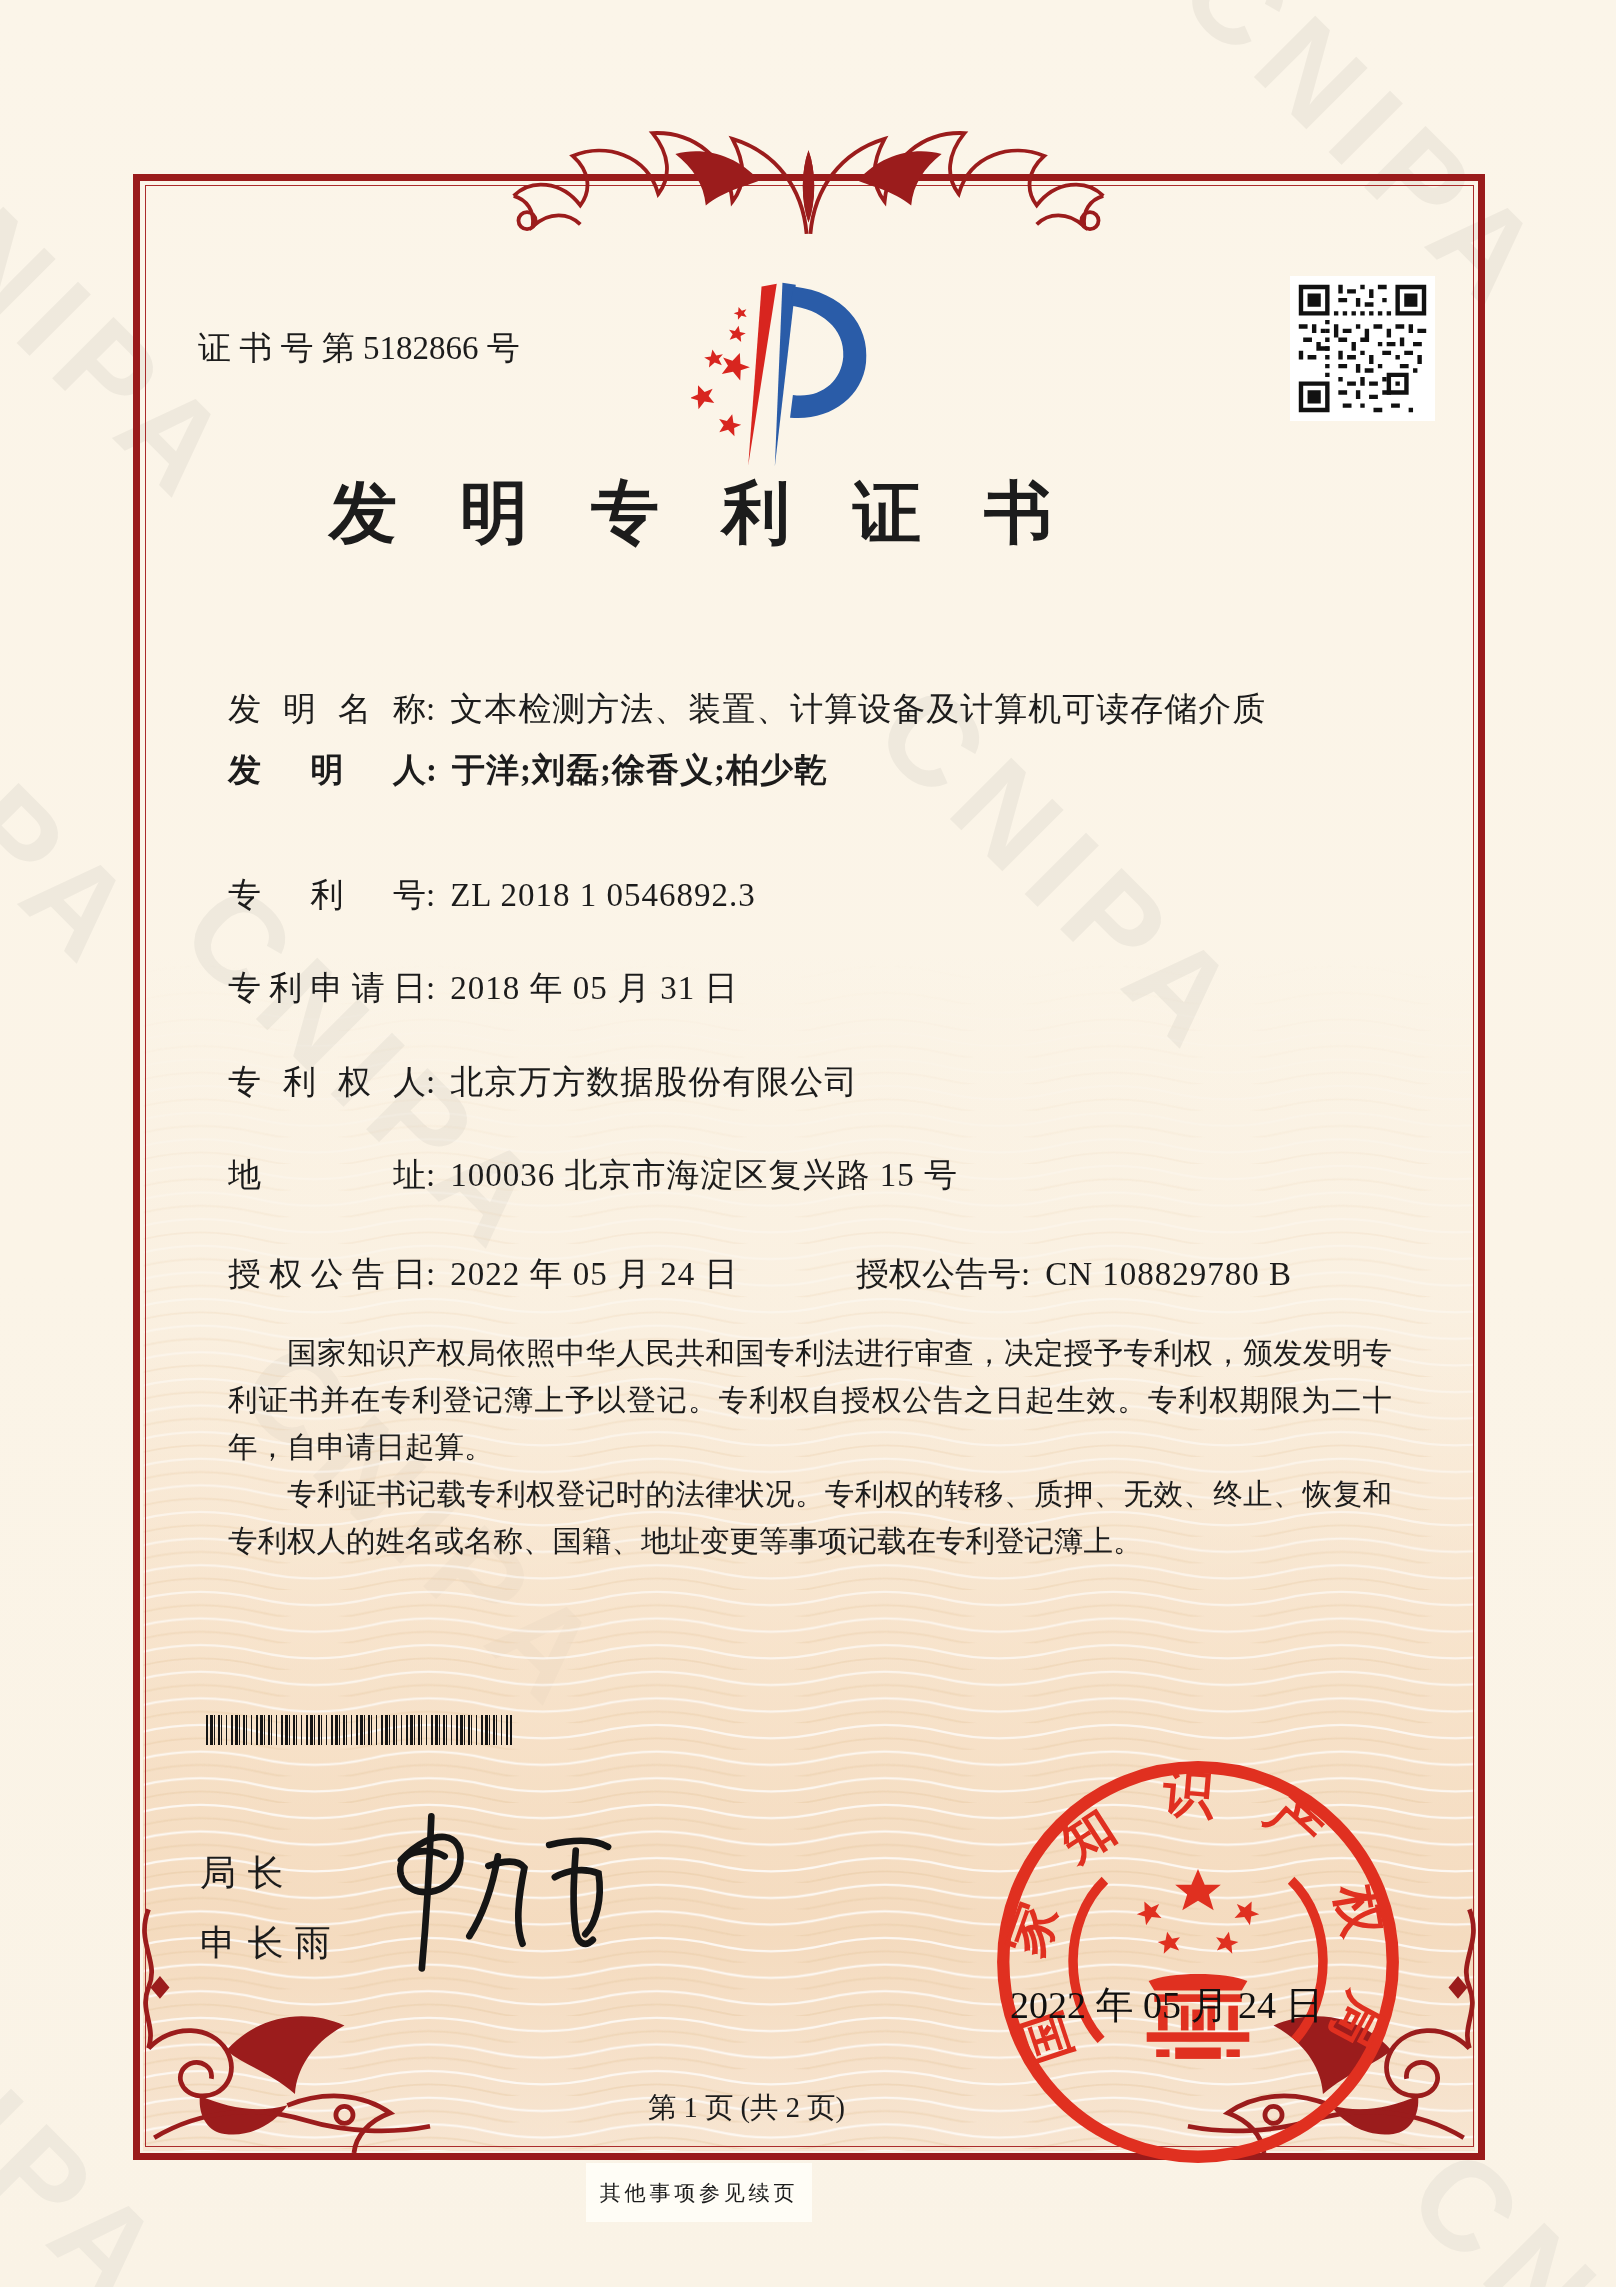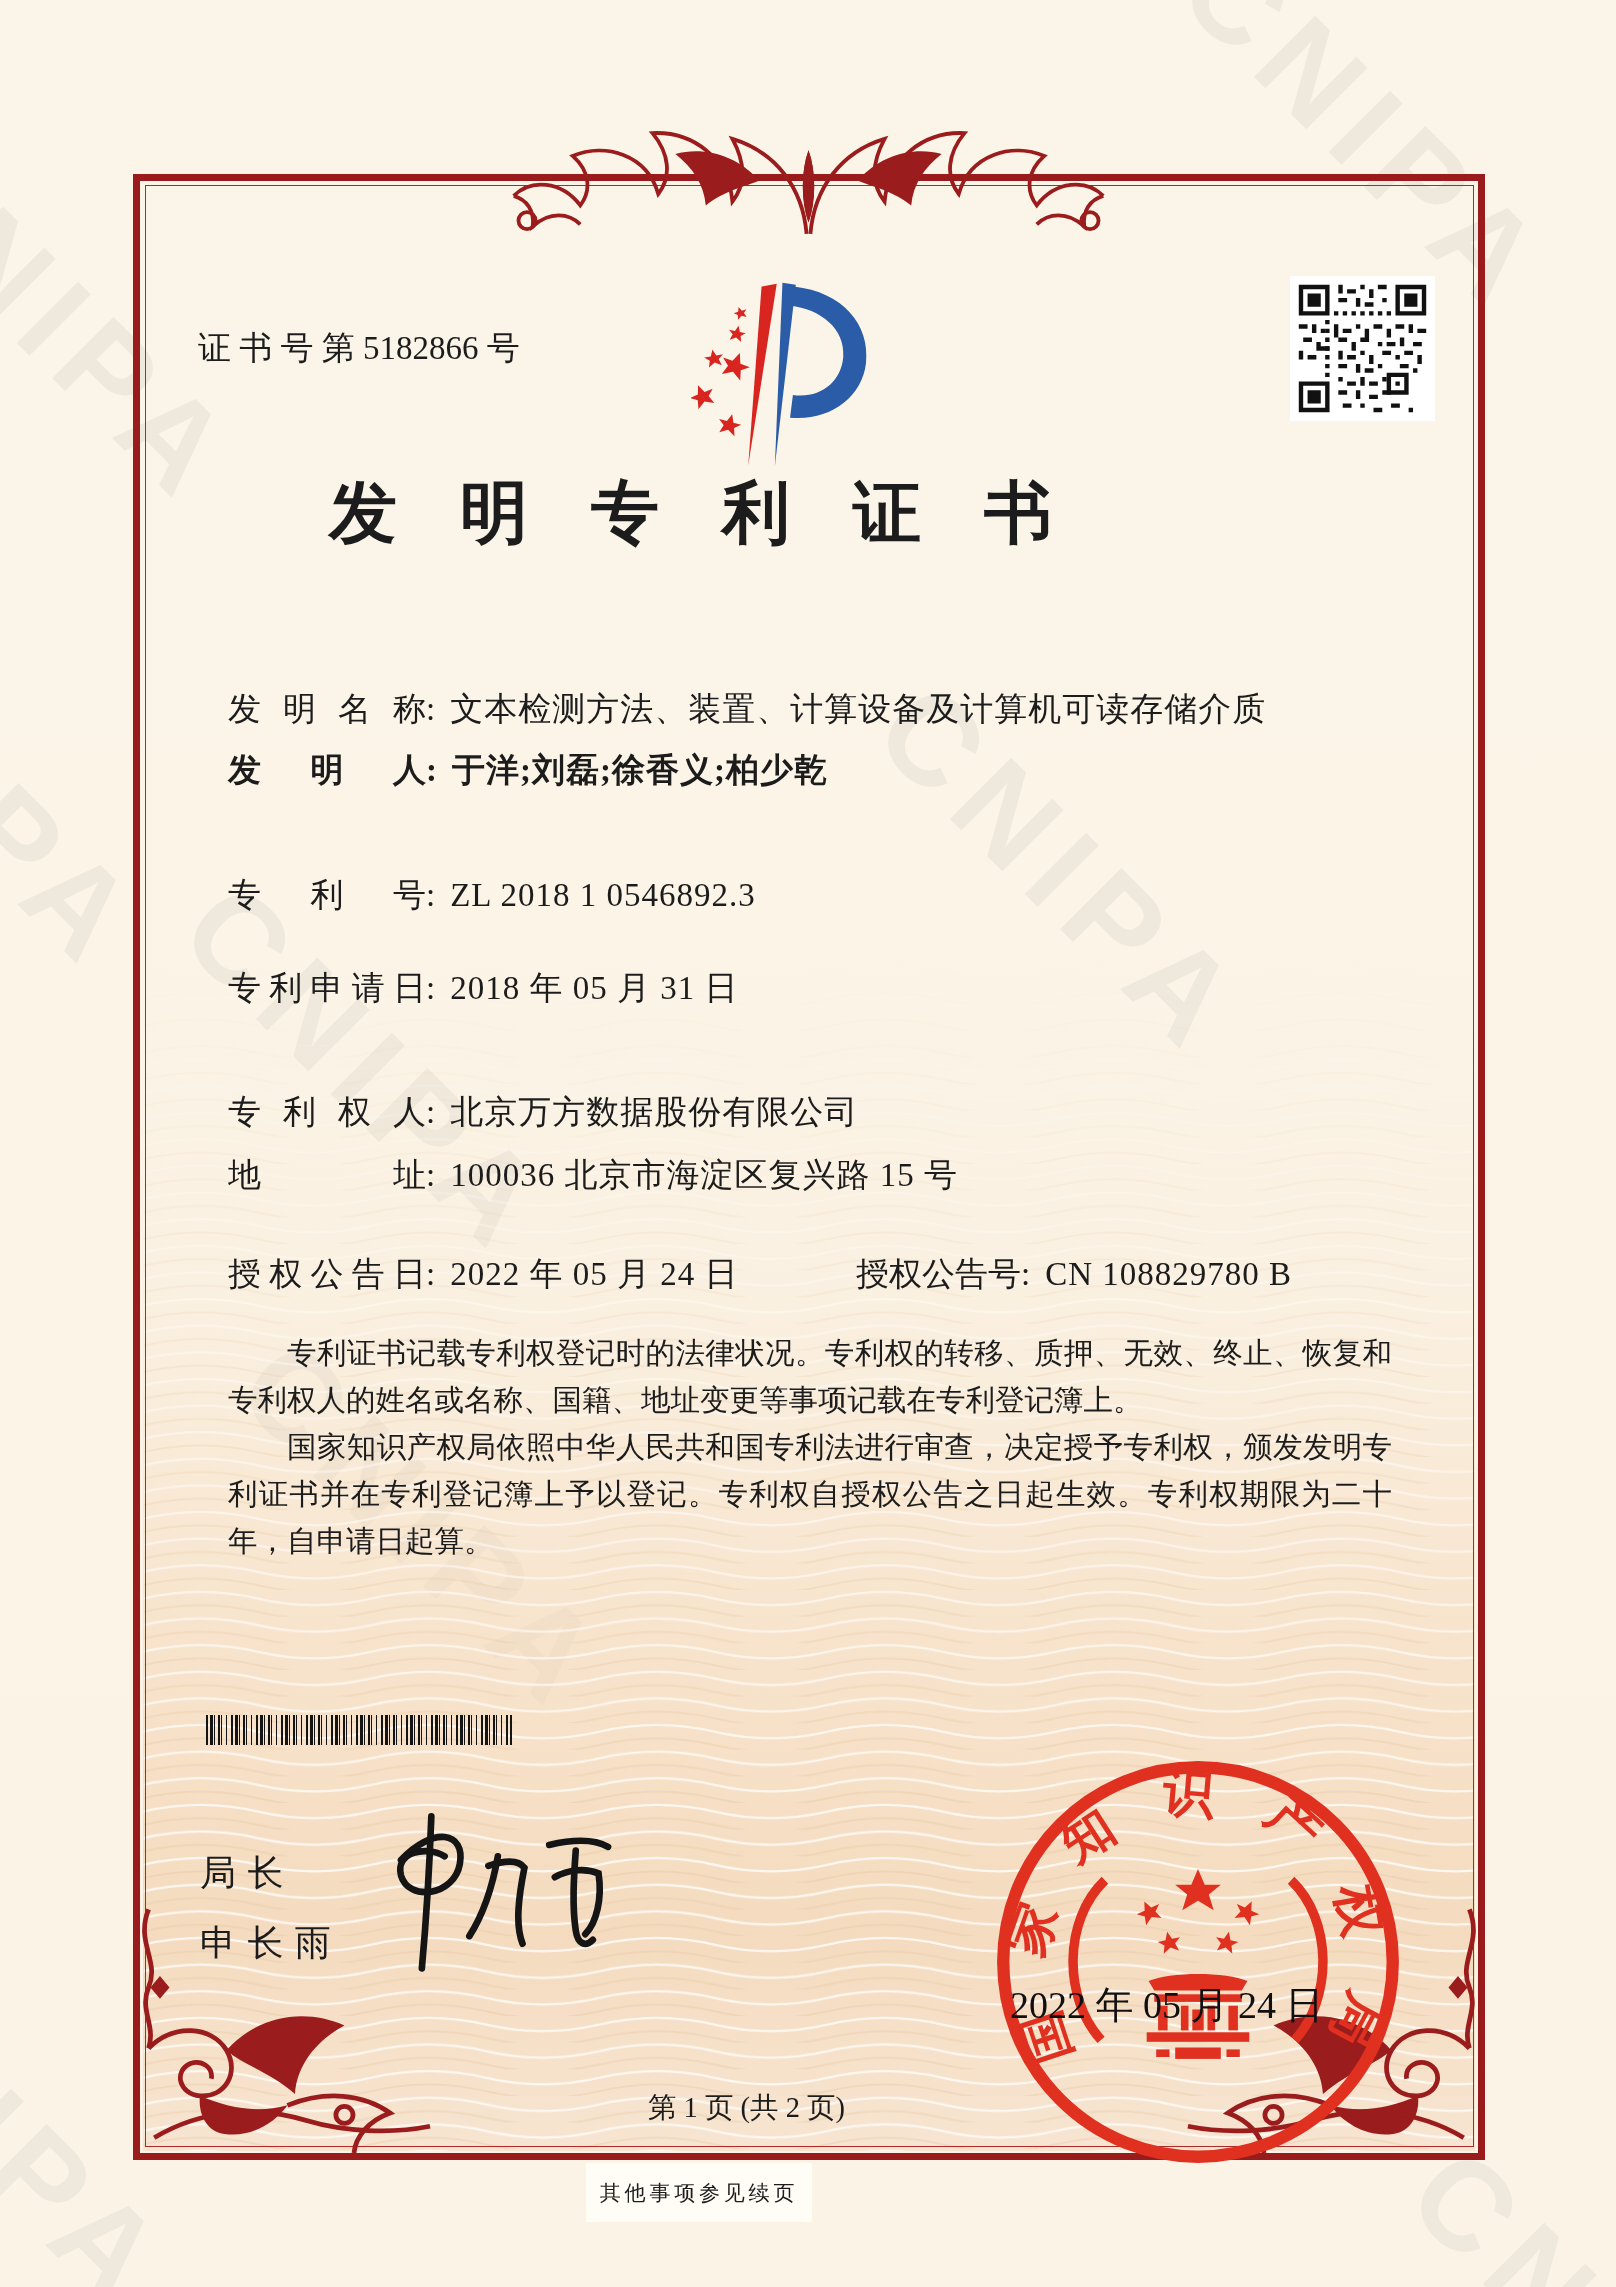--- a/index.html
+++ b/index.html
@@ -159,36 +159,36 @@
   </div>
   <div class="frow" style="top:748px;font-weight:bold;">
     <span class="flabel">发明人</span><span>:</span><span class="fval">于洋;刘磊;徐香义;柏少乾</span>
   </div>
   <div class="frow" style="top:873px;">
     <span class="flabel">专利号</span><span>:</span><span class="fval">ZL 2018 1 0546892.3</span>
   </div>
   <div class="frow" style="top:966px;">
     <span class="flabel">专利申请日</span><span>:</span><span class="fval">2018 年 05 月 31 日</span>
   </div>
-  <div class="frow" style="top:1060px;margin-top:30px;">
+  <div class="frow" style="top:1060px;">
     <span class="flabel">专利权人</span><span>:</span><span class="fval">北京万方数据股份有限公司</span>
   </div>
   <div class="frow" style="top:1153px;">
     <span class="flabel">地址</span><span>:</span><span class="fval">100036  北京市海淀区复兴路 15 号</span>
   </div>
   <div class="frow" style="top:1252px;">
     <span class="flabel">授权公告日</span><span>:</span><span class="fval">2022 年 05 月 24 日</span>
     <span class="pair2">
       <span class="flabel2">授权公告号</span><span>:</span><span class="fval">CN 108829780 B</span>
     </span>
   </div>
 
   <div class="legal">
+    <p>国家知识产权局依照中华人民共和国专利法进行审查，决定授予专利权，颁发发明专利证书并在专利登记簿上予以登记。专利权自授权公告之日起生效。专利权期限为二十年，自申请日起算。</p>
     <p>专利证书记载专利权登记时的法律状况。专利权的转移、质押、无效、终止、恢复和专利权人的姓名或名称、国籍、地址变更等事项记载在专利登记簿上。</p>
-    <p>国家知识产权局依照中华人民共和国专利法进行审查，决定授予专利权，颁发发明专利证书并在专利登记簿上予以登记。专利权自授权公告之日起生效。专利权期限为二十年，自申请日起算。</p>
   </div>
 
   <div class="barcode"></div>
 
   <div class="sg-title">局长</div>
   <div class="sg-name">申长雨</div>
   <svg class="sigsvg" width="276" height="190" viewBox="0 0 290 200" fill="none" stroke="#151515" stroke-width="7" stroke-linecap="round">
     <path d="M66,58 C100,22 134,28 128,62 C122,96 74,102 66,74 C60,50 92,42 112,54"></path>
     <path d="M98,12 C96,66 92,128 88,172"></path>
     <path d="M168,54 C162,88 152,116 138,138"></path>

